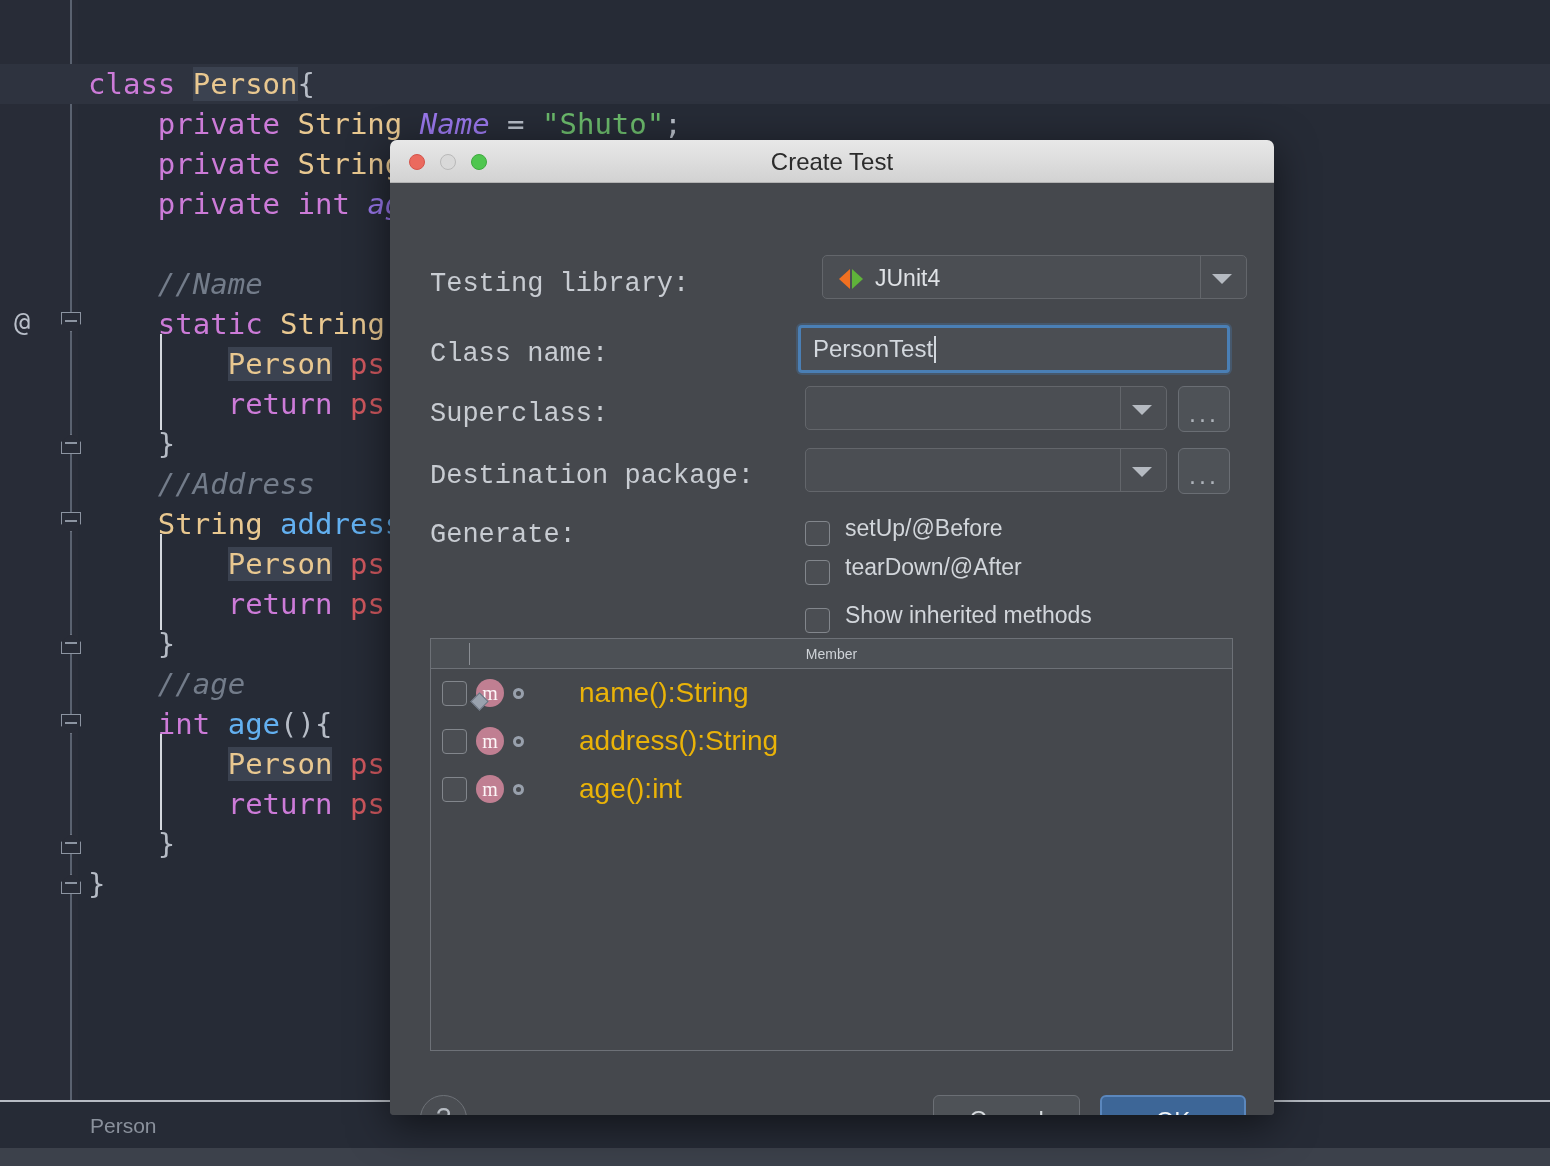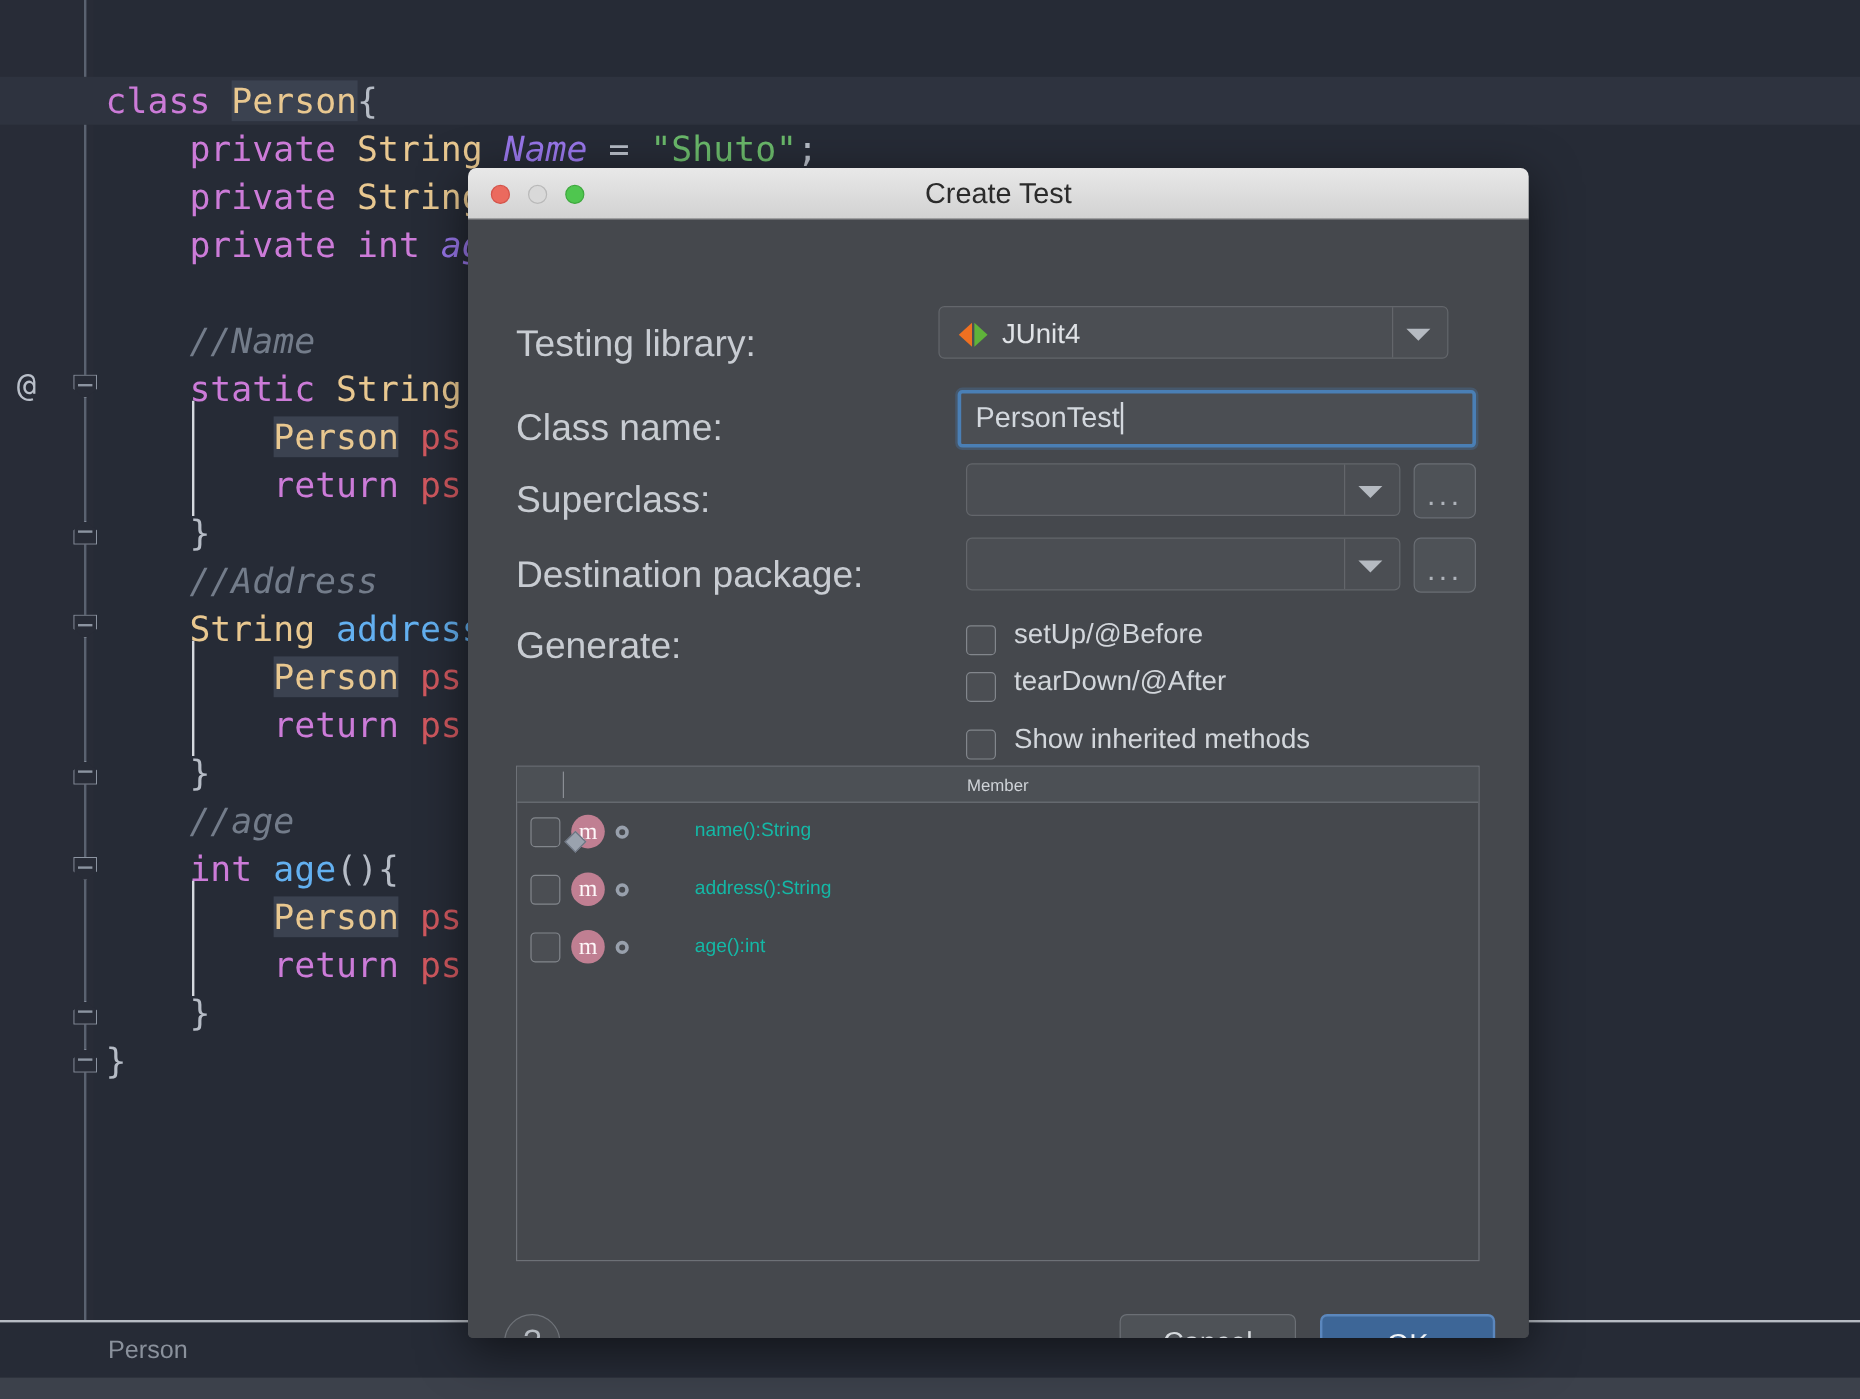--- a/index.html
+++ b/index.html
@@ -130,21 +130,21 @@
   }
 
   .dlg-body {
     position: relative;
     height: 932px;
     background: #45484d;
   }
 
   .lbl {
     position: absolute;
-    font-size: 31px; color: #c8ccd2;
+    font-size: 27px; color: #c8ccd2; font-family: Liberation Mono, monospace;
   }
 
   
   .combo {
     position: absolute;
     background: #4b4e53;
     border: 1px solid #63666b;
     border-radius: 5px;
     height: 44px;
   }
@@ -278,21 +278,21 @@
   }
   .mring {
     position: absolute; left: 82px; top: 19px;
     width: 11px; height: 11px;
     border-radius: 50%;
     border: 3px solid #98a0ac;
   }
   .mlabel {
     position: absolute; left: 148px; top: 0;
     height: 48px; line-height: 48px;
-    font-size: 16px; color: #14b8a6;
+    font-size: 28px; color: #eab308;
   }
 
   
   .helpbtn {
     position: absolute; left: 30px; top: 912px;
     width: 47px; height: 47px;
     border-radius: 50%;
     background: #4a4d52;
     border: 1px solid #6e7278;
   }
@@ -377,21 +377,21 @@
   <div class="titlebar">
     <div class="tl-dot tl-close"></div>
     <div class="tl-dot tl-min"></div>
     <div class="tl-dot tl-max"></div>
     <div class="title-text">Create Test</div>
   </div>
 
   <div class="dlg-body">
 
     <div class="lbl" style="left:40px; top:86px;">Testing library:</div>
-    <div class="combo sep" style="left:392px; top:72px; width:425px;">
+    <div class="combo sep" style="left:432px; top:72px; width:425px;">
       <div class="junit-icon">
         <i class="l"></i>
           <i class="r"></i>
       </div>
       <div class="comboval" style="left:52px;">JUnit4</div>
       <div class="arrowbox">
         <div class="caret-tri"></div>
       </div>
     </div>
 

